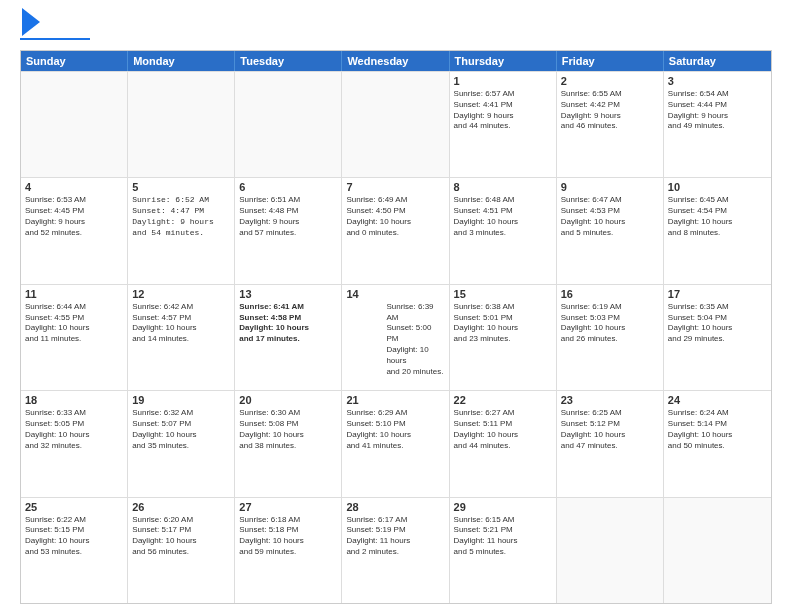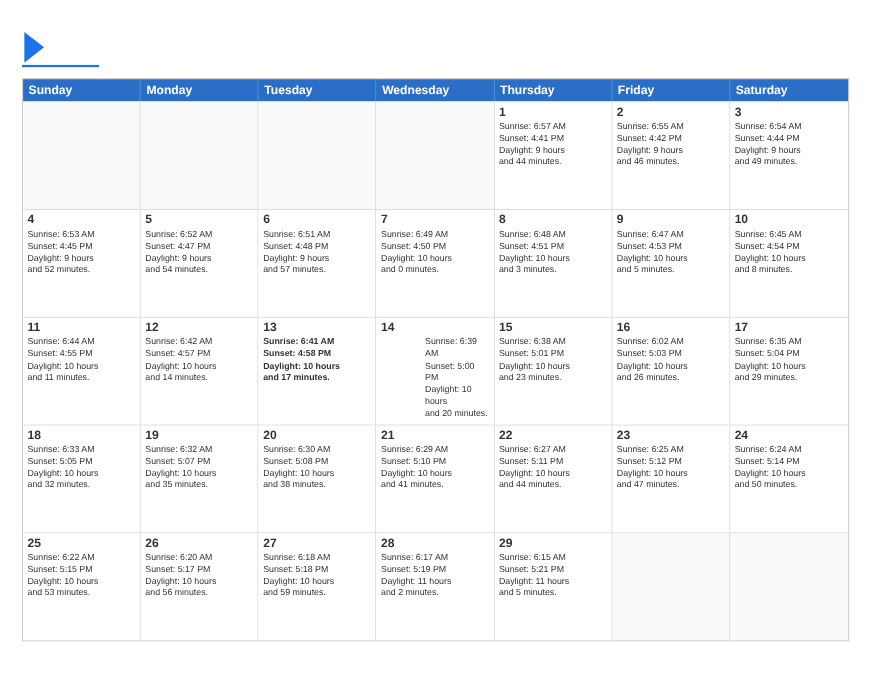--- a/index.html
+++ b/index.html
@@ -6,21 +6,21 @@
     body {
       font-family: Arial, sans-serif;
       background: #fff;
       width: 792px;
       height: 612px;
       overflow: hidden;
     }
     .page {
       width: 792px;
       height: 612px;
-      padding: 29px 20px;
+      padding: 8px 20px;
       display: flex;
       flex-direction: column;
       justify-content: center;
     }
     .header {
       display: flex;
       justify-content: space-between;
       align-items: flex-start;
       margin-bottom: 10px;
     }
@@ -165,21 +165,21 @@
         <div class="cal-row">
           <div class="cal-cell">
             <span class="day-num">4</span>
             <div class="cell-info" style="white-space: pre-line;">Sunrise: 6:53 AM
 Sunset: 4:45 PM
 Daylight: 9 hours
 and 52 minutes.</div>
           </div>
           <div class="cal-cell">
             <span class="day-num">5</span>
-            <div class="cell-info" style="white-space: pre-line;">Sunrise: 6:52 AM
+            <div class="cell-info" style="white-space: pre-line; font-family: Liberation Mono, monospace;">Sunrise: 6:52 AM
 Sunset: 4:47 PM
 Daylight: 9 hours
 and 54 minutes.</div>
           </div>
           <div class="cal-cell">
             <span class="day-num">6</span>
             <div class="cell-info" style="white-space: pre-line;">Sunrise: 6:51 AM
 Sunset: 4:48 PM
 Daylight: 9 hours
 and 57 minutes.</div>
@@ -244,21 +244,21 @@
           </div>
           <div class="cal-cell">
             <span class="day-num">15</span>
             <div class="cell-info" style="white-space: pre-line;">Sunrise: 6:38 AM
 Sunset: 5:01 PM
 Daylight: 10 hours
 and 23 minutes.</div>
           </div>
           <div class="cal-cell">
             <span class="day-num">16</span>
-            <div class="cell-info" style="white-space: pre-line;">Sunrise: 6:02 AM
+            <div class="cell-info" style="white-space: pre-line;">Sunrise: 6:19 AM
 Sunset: 5:03 PM
 Daylight: 10 hours
 and 26 minutes.</div>
           </div>
           <div class="cal-cell">
             <span class="day-num">17</span>
             <div class="cell-info" style="white-space: pre-line;">Sunrise: 6:35 AM
 Sunset: 5:04 PM
 Daylight: 10 hours
 and 29 minutes.</div>

